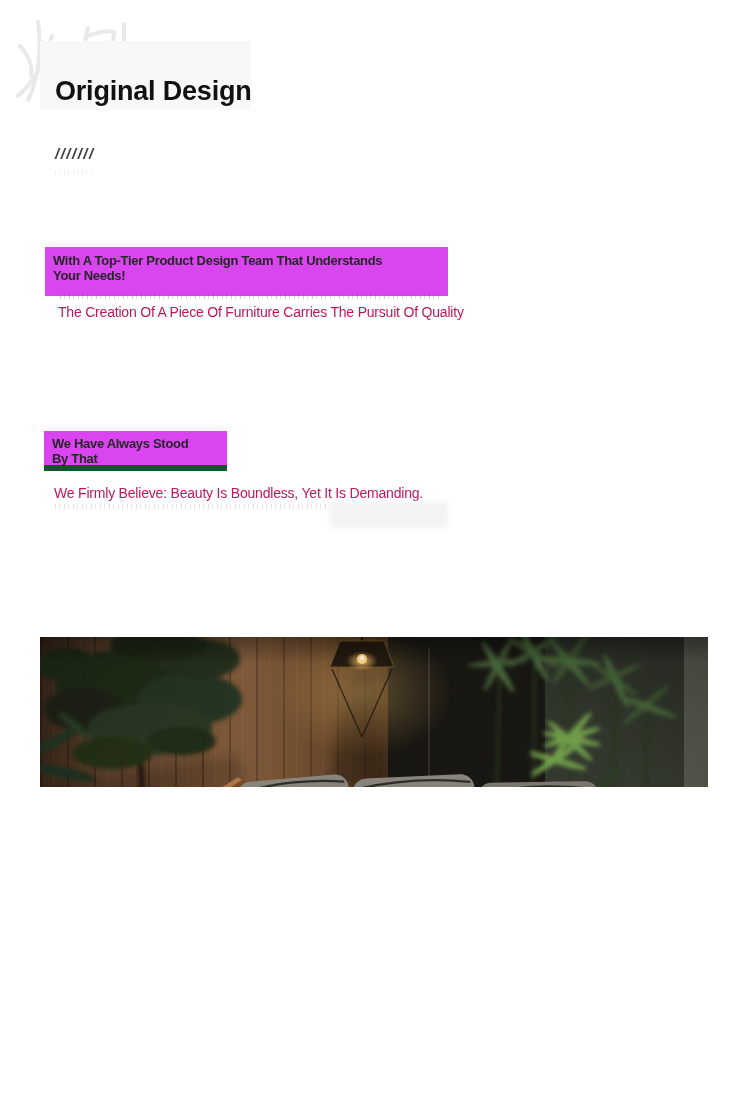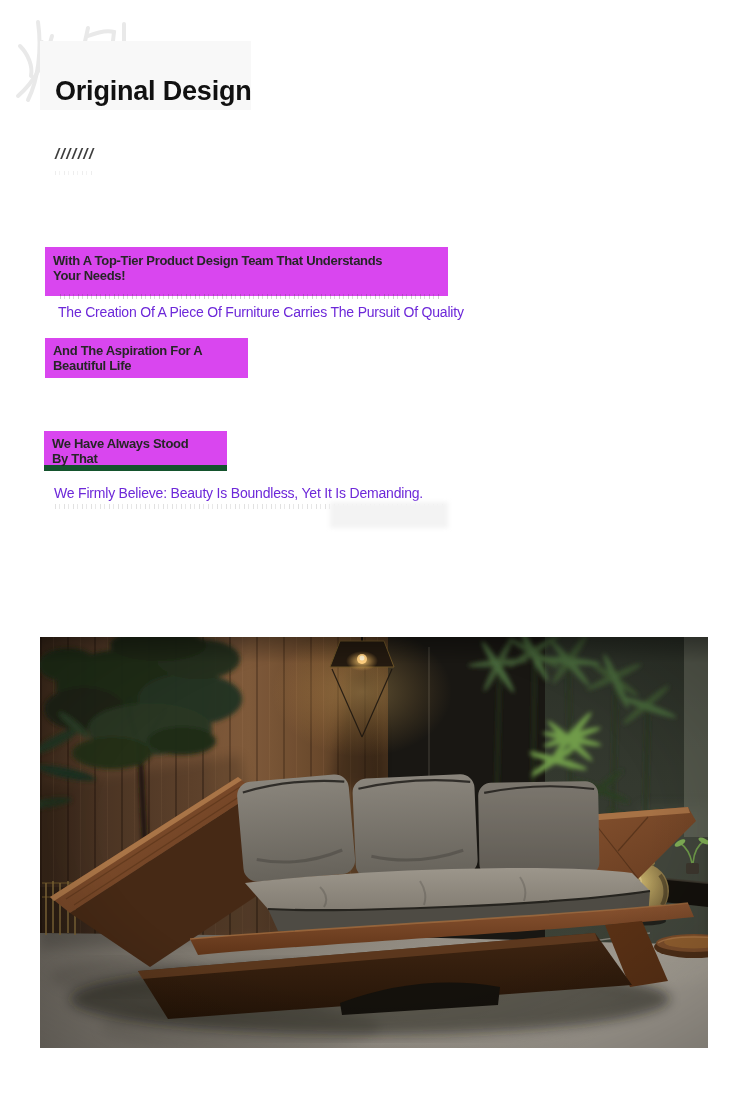--- a/index.html
+++ b/index.html
@@ -1,38 +1,38 @@
 <!DOCTYPE html>
 <html style="--wood-wall: #6e4d33; --dark-wall: #191713; --accent-wall: #3b4035; --sofa-wood: #7c4c2b; --sofa-wood-highlight: #b27c4c; --cushion-gray: #7b766d; --seat-gray: #958f85; --floor-gray: #8f897f; --plant-dark: #23311c; --plant-bright: #6f9b49; --lamp-glow: #f2b254; --brass: #9a8354;"><head>
 <meta charset="utf-8">
 <style>
   html,body{margin:0;padding:0;background:#ffffff;}
   .page{
-    position:relative;width:750px;height:1119px;background:#ffffff;
+    position:relative;width:750px;height:787px;background:#ffffff;
     font-family:"Liberation Sans","DejaVu Sans",sans-serif;overflow:hidden;border-radius:7px;
   }
   .abs{position:absolute;}
   
   .watermark{left:6px;top:8px;width:140px;height:100px;}
   
   .title-box{left:40px;top:41px;width:211px;height:69px;background:#f8f8f8;}
   .page-title{
     left:55px;top:58px;font-size:27px;font-weight:700;color:#111;
     letter-spacing:-0.2px;white-space:nowrap;
   }
   
   .slashes{
     left:55px;top:145px;font-size:15px;font-weight:700;font-style:italic;
     color:#3d3d3d;letter-spacing:1.5px;white-space:nowrap;
   }
   
   .tblock{color:#262626;}
   .tblock .ln{white-space:nowrap;}
   .small{font-size:13px;font-weight:700;line-height:15px;letter-spacing:-0.3px;}
-  .big{font-size:14px;font-weight:400;line-height:16px;letter-spacing:-0.2px;color:#6d28d9;}
+  .big{font-size:14px;font-weight:400;line-height:16px;letter-spacing:-0.2px;color:#be185d;}
   .hl{background:#d946ef;}
   .b1{left:45px;top:247px;width:403px;height:49px;padding:6px 0 0 8px;box-sizing:border-box;}
   .b2{left:58px;top:304px;}
   .b3{left:45px;top:338px;width:203px;height:40px;padding:5px 0 0 8px;box-sizing:border-box;}
   .b4{left:45px;top:384px;width:293px;height:40px;padding:5px 0 0 8px;box-sizing:border-box;}
   .b5{left:44px;top:431px;width:183px;height:40px;padding:5px 0 0 8px;box-sizing:border-box;border-bottom:6px solid #14532d;}
   .b6{left:54px;top:485px;}
   
   .noise{
     background-image:repeating-linear-gradient(90deg,
@@ -76,24 +76,20 @@
     <div class="ln">With A Top-Tier Product Design Team That Understands</div>
     <div class="ln">Your Needs!</div>
   </div>
 
   <div class="abs noise n1"></div>
 
   <div class="abs tblock big b2">
     <div class="ln">The Creation Of A Piece Of Furniture Carries The Pursuit Of Quality</div>
   </div>
 
-  <div class="abs tblock small hl b3">
-    <div class="ln">And The Aspiration For A</div>
-    <div class="ln">Beautiful Life</div>
-  </div>
 
 
   <div class="abs tblock small hl b5">
     <div class="ln">We Have Always Stood</div>
     <div class="ln">By That</div>
   </div>
 
   <div class="abs tblock big b6">
     <div class="ln">We Firmly Believe: Beauty Is Boundless, Yet It Is Demanding.</div>
   </div>

